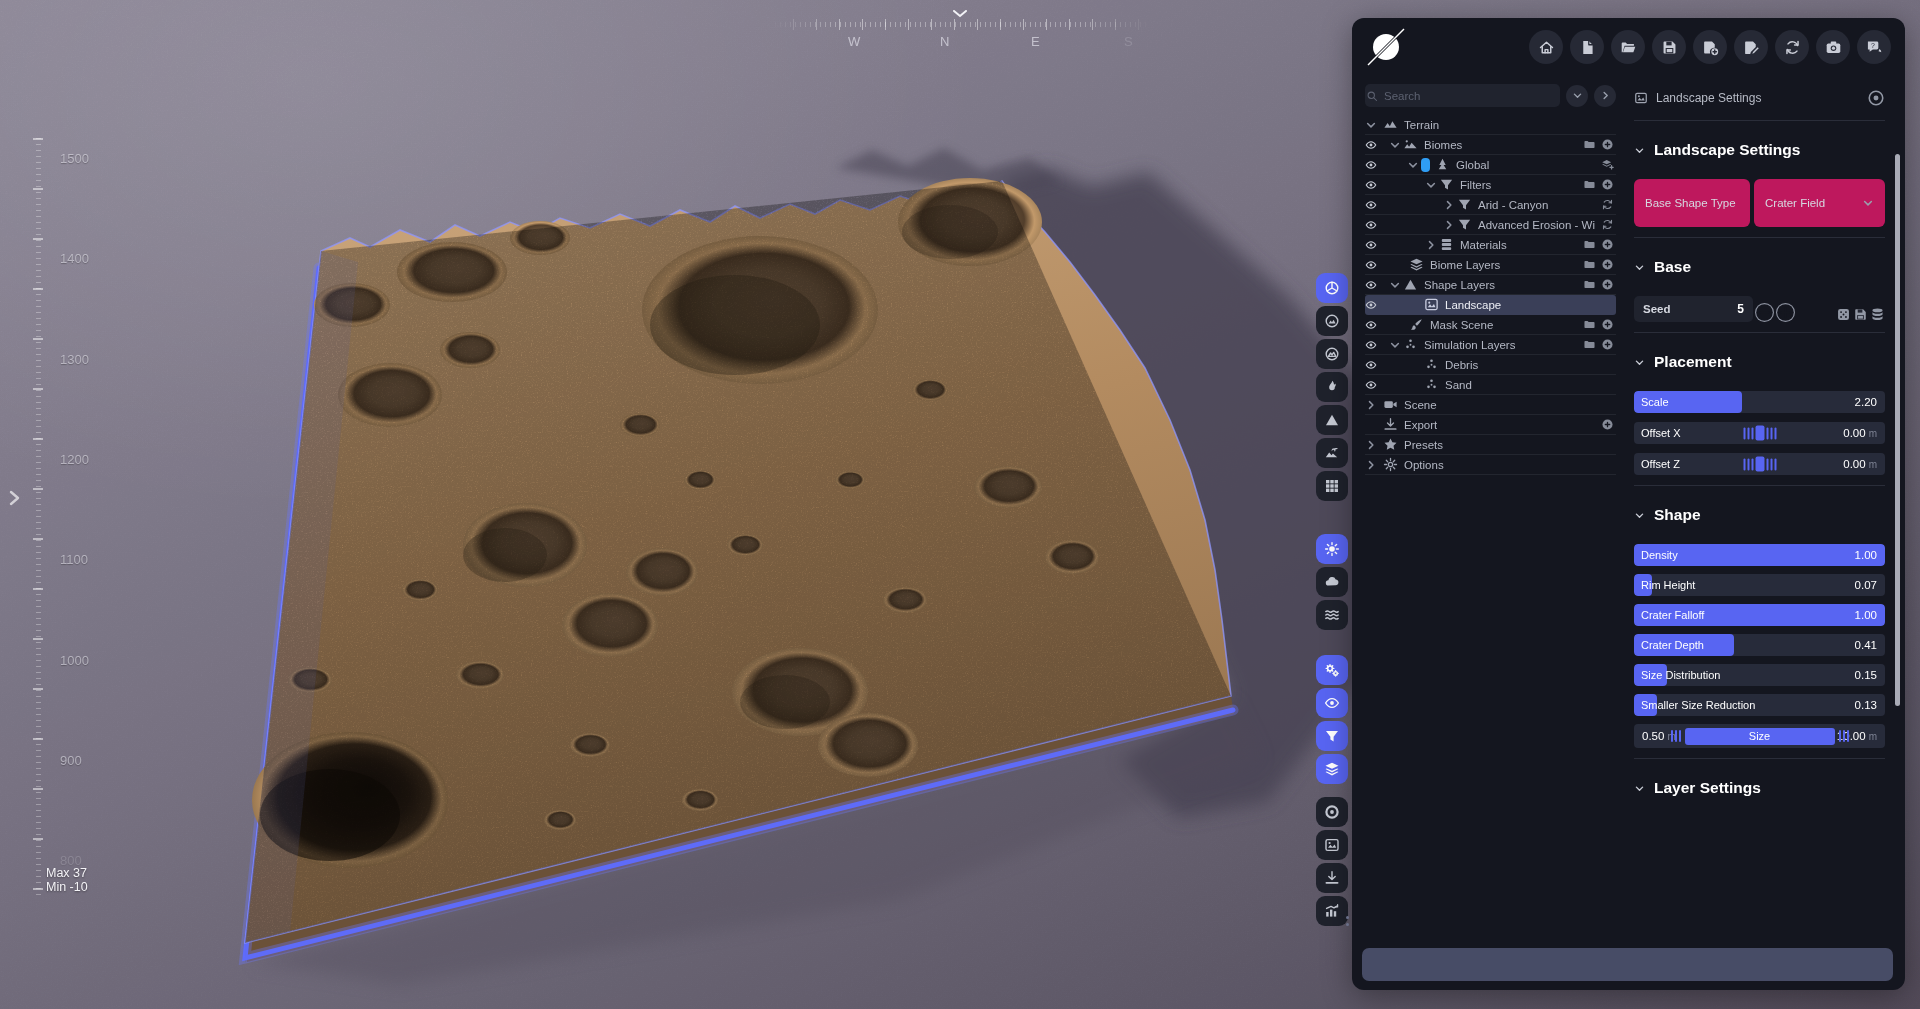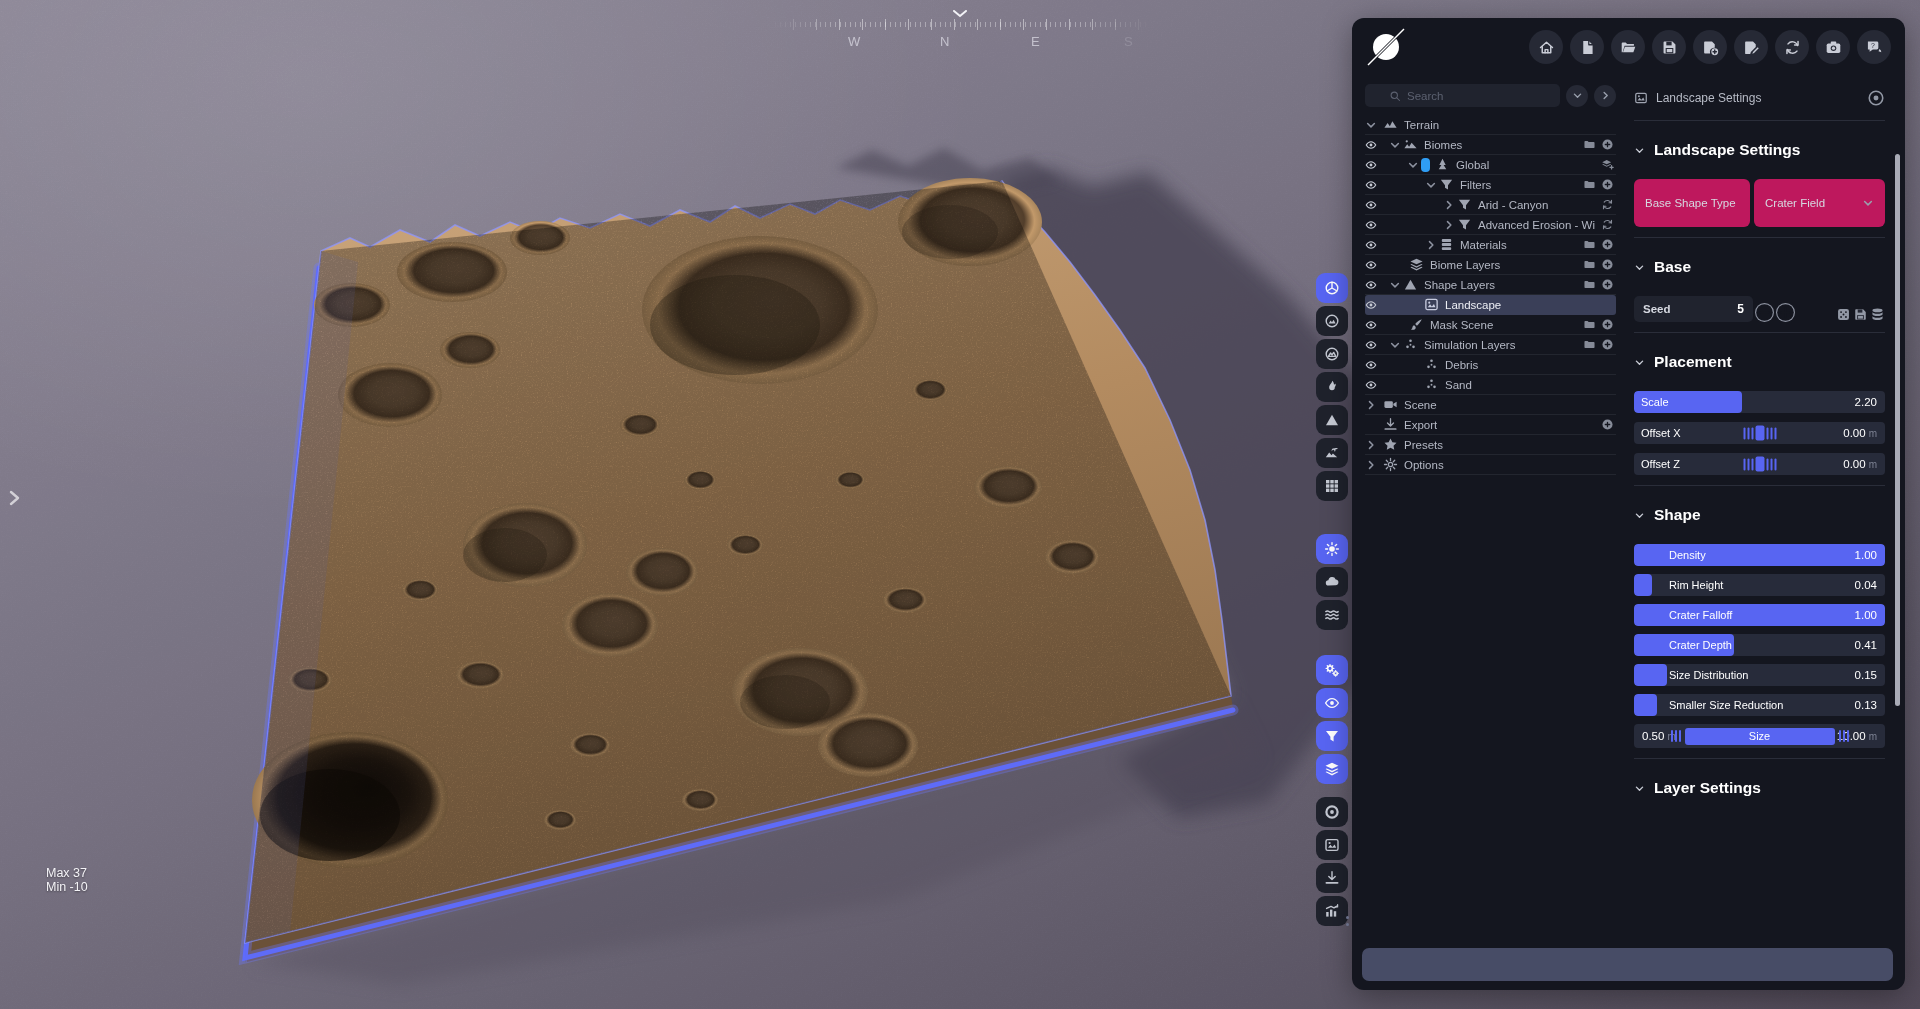--- a/index.html
+++ b/index.html
@@ -53,21 +53,21 @@
   .logo { width:44px; height:44px; margin-left:-2px; }
   .hbtns { margin-left:auto; display:flex; gap:7px; }
   .hbtn { width:34px; height:34px; border-radius:50%; border:none; background:#262935; color:#c9ccd6;
     display:flex; align-items:center; justify-content:center; cursor:pointer; }
   .hbtn .ic { width:17px; height:17px; }
   .p-body { display:flex; height:884px; }
   
   .tree-col { width:272px; padding:8px 8px 0 13px; }
   .search-row { display:flex; align-items:center; gap:6px; margin-bottom:8px; }
   .search-box { flex:1; display:flex; align-items:center; gap:6px; background:#20232e; border-radius:5px;
-    height:23px; padding:0 24px; }
+    height:23px; padding:0 1px; }
   .search-box .ic { width:12px; height:12px; color:#5c6170; flex:none; }
   .search-box input { background:transparent; border:none; outline:none; color:#aeb2bf; font-size:11.5px; width:100%; }
   .search-box input::placeholder { color:#5c6170; }
   .sr-btn { width:22px; height:22px; border-radius:50%; border:none; background:#262935; color:#9aa0ad;
     display:flex; align-items:center; justify-content:center; cursor:pointer; flex:none; }
   .sr-btn .ic { width:11px; height:11px; }
   .trow { display:flex; align-items:center; height:20px; border-bottom:1px solid #23262f;
     font-size:11.5px; color:#b4b8c4; cursor:pointer; position:relative; }
   .trow.selected { background:#3a3f58; border-radius:3px; color:#eceef4; border-bottom-color:transparent; }
   .trow .eyec { width:18px; flex:none; display:flex; align-items:center; color:#c6cad4; }
@@ -101,21 +101,21 @@
   .numrow .cell { background:#20232e; border-radius:5px; height:26px; width:119px; flex:none;
     display:flex; align-items:center; padding:0 9px; font-size:11.5px; color:#d6d9e1; }
   .numrow .cell .nval { margin-left:auto; color:#fff; font-size:12px; }
   .cbtn { width:19px; height:19px; border:none; border-radius:50%; background:#8d92a0; color:#14161f;
     display:flex; align-items:center; justify-content:center; cursor:pointer; flex:none; }
   .cbtn .ic { width:19px; height:19px; }
   .numrow .spacer { flex:1; }
   .numrow .mini { width:15px; height:15px; color:#9298a5; cursor:pointer; }
   .srow { position:relative; height:22px; border-radius:4px; background:#272b3a; margin-bottom:9px;
     display:flex; align-items:center; overflow:hidden; cursor:ew-resize; }
-  .shape-sec .srow { margin-bottom:8px;padding-left:28px; }
+  .shape-sec .srow { margin-bottom:8px; }
   .srow .sfill { position:absolute; left:0; top:0; bottom:0; background:#5865f2; border-radius:4px; }
   .srow .slabel { position:relative; font-size:11px; color:#fff; padding-left:7px; white-space:nowrap; }
   .srow .svalue { position:relative; margin-left:auto; padding-right:8px; font-size:11.5px; color:#fff; }
   .srow .unit { font-size:10px; color:#7d8293; margin-left:3px; }
   .srow.full .svalue { color:#fff; }
   .dragticks { position:absolute; left:50%; top:50%; transform:translate(-50%,-50%);
     display:flex; align-items:center; gap:2px; }
   .dragticks i { display:block; width:2px; height:12px; background:#5865f2; border-radius:1px; }
   .dragticks i.block { width:9px; height:15px; border-radius:2px; }
   .rangerow { position:relative; height:24px; border-radius:4px; background:#272b3a; margin-bottom:8px;
@@ -242,20 +242,34 @@
         </svg>
     </span>
     <div class="ticks-major"></div>
     <div class="ticks-minor"></div>
     <span class="dir w">W</span>
     <span class="dir n">N</span>
     <span class="dir e">E</span>
     <span class="dir s">S</span>
   </div>
 
+  <div class="ruler">
+    <div class="tk-minor"></div>
+    <div class="tk-major"></div>
+    <div id="ruler-labels">
+        <div class="rlabel" style="top: 13px;">1500</div>
+        <div class="rlabel" style="top: 113.3px;">1400</div>
+        <div class="rlabel" style="top: 213.6px;">1300</div>
+        <div class="rlabel" style="top: 313.9px;">1200</div>
+        <div class="rlabel" style="top: 414.2px;">1100</div>
+        <div class="rlabel" style="top: 514.5px;">1000</div>
+        <div class="rlabel" style="top: 614.8px;">900</div>
+        <div class="rlabel faint" style="top: 715.1px;">800</div>
+      </div>
+  </div>
 
   <div class="stats">
     <div>Max 37</div>
     <div>Min -10</div>
   </div>
 
   <span class="expand-chevron">
     <svg viewBox="0 0 16 20">
         <path d="M5 4l7 6-7 6" fill="none" stroke="currentColor" stroke-width="2.4" stroke-linecap="round" stroke-linejoin="round"></path>
       </svg>
@@ -1213,21 +1227,21 @@
             </div>
             <div class="shape-sec">
               <div class="srow full">
                 <div class="sfill" style="width: 100%;"></div>
                 <span class="slabel">Density</span>
                 <span class="svalue">1.00</span>
               </div>
               <div class="srow">
                 <div class="sfill" style="width: 7%;"></div>
                 <span class="slabel">Rim Height</span>
-                <span class="svalue">0.04</span>
+                <span class="svalue">0.07</span>
               </div>
               <div class="srow full">
                 <div class="sfill" style="width: 100%;"></div>
                 <span class="slabel">Crater Falloff</span>
                 <span class="svalue">1.00</span>
               </div>
               <div class="srow">
                 <div class="sfill" style="width: 40%;"></div>
                 <span class="slabel">Crater Depth</span>
                 <span class="svalue">0.41</span>

